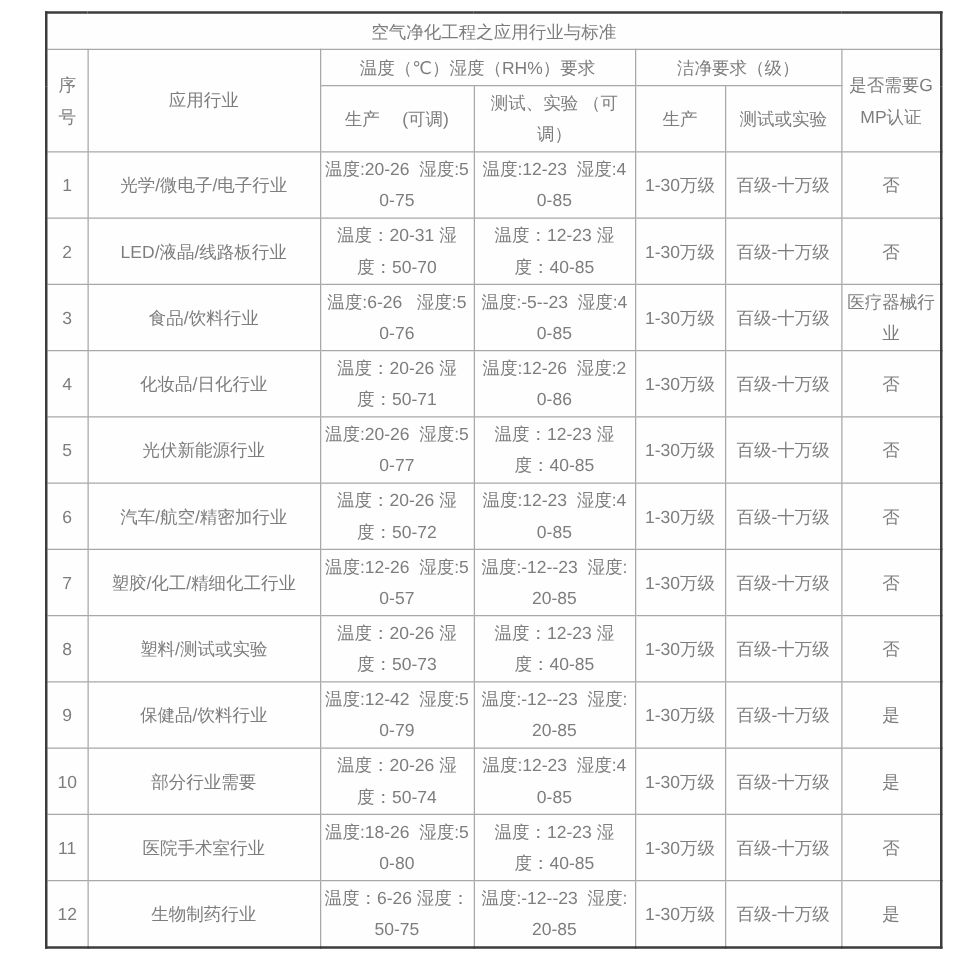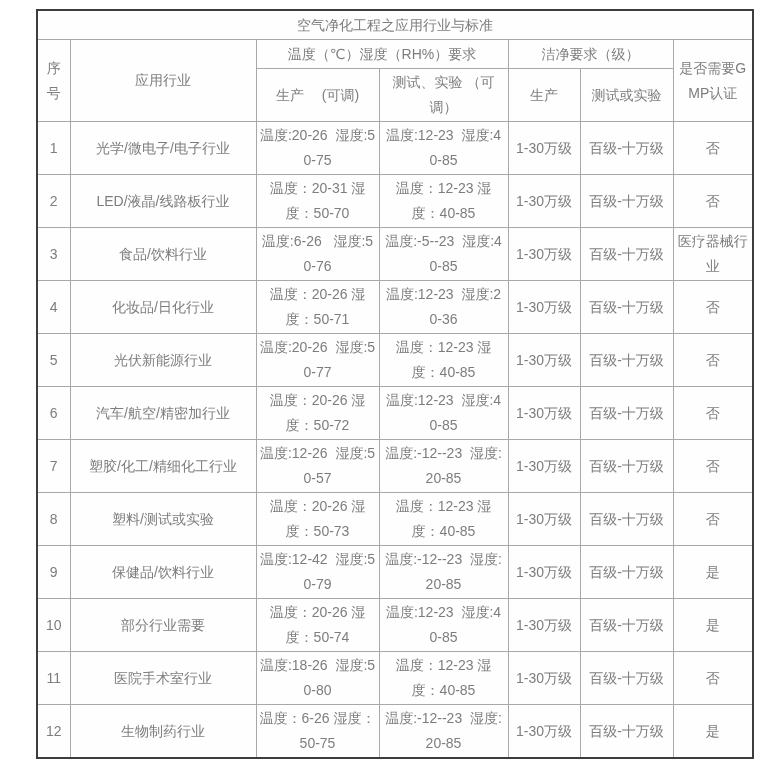--- a/index.html
+++ b/index.html
@@ -112,21 +112,21 @@
           <td>温度:6-26   湿度:50-76</td>
           <td>温度:-5--23  湿度:40-85</td>
           <td>1-30万级</td>
           <td>百级-十万级</td>
           <td>医疗器械行业</td>
         </tr>
         <tr class="data-row">
           <td>4</td>
           <td>化妆品/日化行业</td>
           <td>温度：20-26 湿度：50-71</td>
-          <td>温度:12-23  湿度:20-36</td>
+          <td>温度:12-26  湿度:20-86</td>
           <td>1-30万级</td>
           <td>百级-十万级</td>
           <td>否</td>
         </tr>
         <tr class="data-row">
           <td>5</td>
           <td>光伏新能源行业</td>
           <td>温度:20-26  湿度:50-77</td>
           <td>温度：12-23 湿度：40-85</td>
           <td>1-30万级</td>

